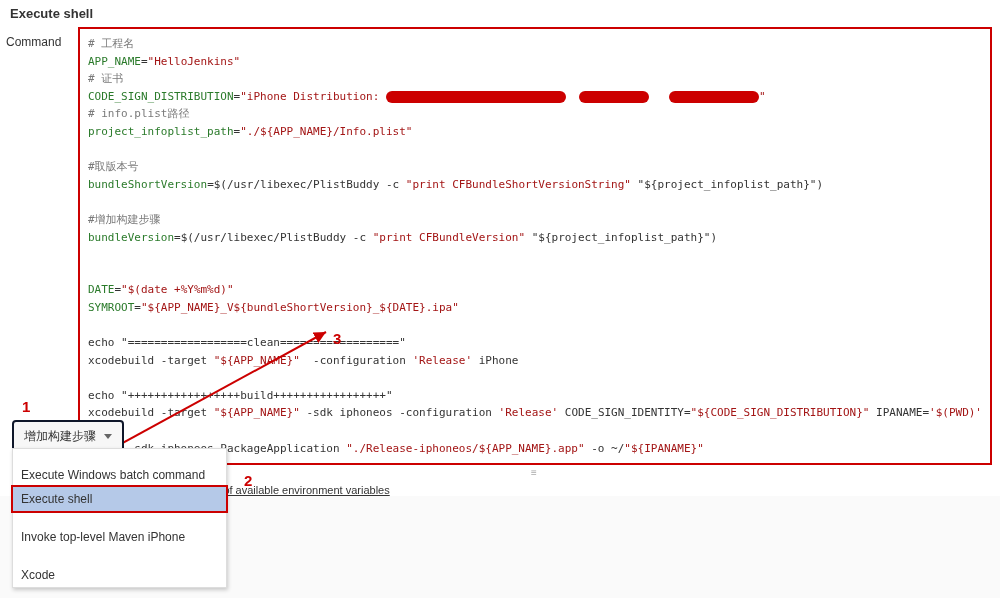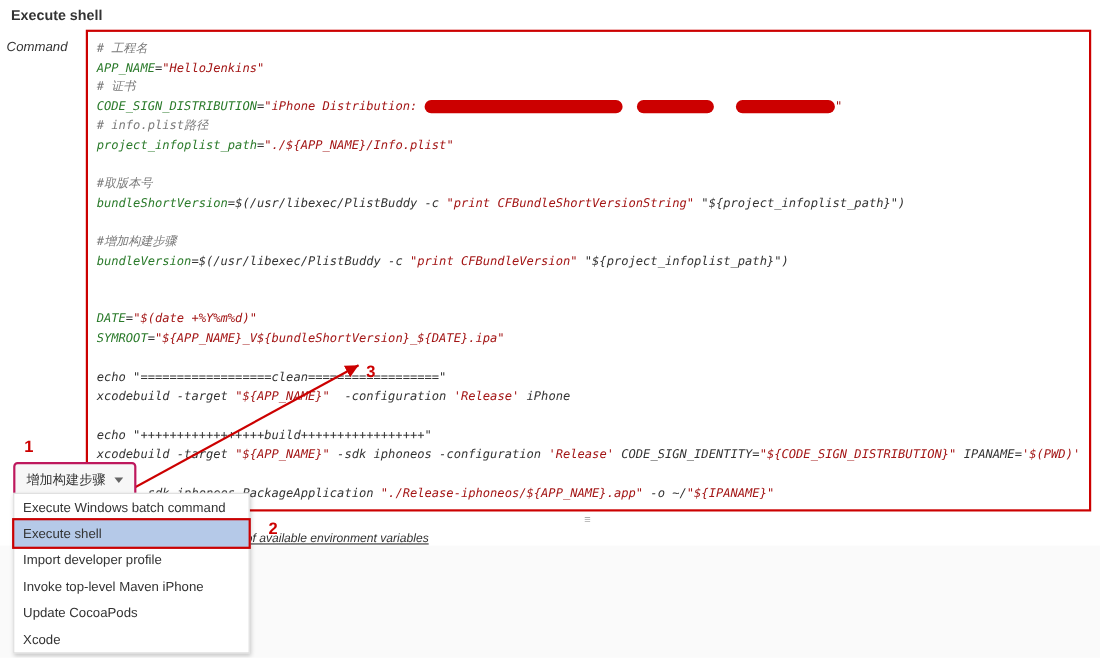--- a/index.html
+++ b/index.html
@@ -1,42 +1,42 @@
 <!DOCTYPE html>
 <html><head>
 <meta charset="utf-8">
 <style>
 * { box-sizing: border-box; }
 body { margin: 0; padding: 0; width: 1000px; height: 598px; font-family: Helvetica, Arial, sans-serif; font-size: 12px; background: #fafafa; color: #333; overflow: hidden; position: relative; }
 
 .panel { background: #fff; }
 .section-title { font-weight: bold; font-size: 13px; padding: 6px 10px; color: #333; }
 
-.row { display: flex; align-items: flex-start; font-style: italic; }
+.row { display: flex; align-items: flex-start; }
 .label-col { width: 80px; padding: 8px 4px 0 6px; color: #333; font-size: 12px; }
 .content-col { flex: 1; padding-right: 8px; }
 
 .code-box { border: 2px solid #c00; background: #fff; padding: 6px 8px; font-family: Monaco, Menlo, Consolas, monospace; font-size: 11px; line-height: 1.6; white-space: pre; overflow: hidden; position: relative; }
 .l-comment { color: #7a7a7a; }
 .l-var { color: #2a7a2a; }
 .l-asn { color: #333; }
 .l-str { color: #a31515; }
 .l-cmd { color: #333; }
 
 .redbar { display:inline-block; background:#c00; height:12px; vertical-align: middle; border-radius: 6px; }
 
 .env-link { margin: 6px 0 0 88px; font-size: 11px; color: #555; }
 .env-link a { color: #333; text-decoration: underline; }
 
 .add-step-wrap { position: absolute; left: 12px; top: 420px; }
-.add-step-btn { border: 2px solid #be185d; border-radius: 4px; background: #f7f7f7; padding: 6px 10px; font-size: 12px; display: inline-flex; align-items: center; gap: 8px; color: #333; }
+.add-step-btn { border: 2px solid #0f172a; border-radius: 4px; background: #f7f7f7; padding: 6px 10px; font-size: 12px; display: inline-flex; align-items: center; gap: 8px; color: #333; }
 .add-step-btn .arrow { width: 0; height: 0; border-left: 4px solid transparent; border-right: 4px solid transparent; border-top: 5px solid #666; }
 
 .dropdown { position: absolute; left: 12px; top: 448px; width: 215px; background: #fff; border: 1px solid #ddd; box-shadow: 1px 2px 4px rgba(0,0,0,0.2); }
-.dropdown .item { padding: 5px 8px; font-size: 12px; color: #333; cursor: pointer; }
+.dropdown .item { padding: 5px 8px; font-size: 12px; color: #333; cursor: pointer; margin-top: 14px; }
 .dropdown .item.highlight { background: #b5c9e8; border: 2px solid #c00; margin: -2px; }
 
 .call1 { position:absolute; left: 22px; top: 398px; color:#c00; font-size: 15px; font-weight: bold; }
 .call2 { position:absolute; left: 244px; top: 472px; color:#c00; font-size: 15px; font-weight: bold; }
 .call3 { position:absolute; left: 333px; top: 330px; color:#c00; font-size: 15px; font-weight: bold; }
 
 .arrow-svg { position:absolute; left: 56px; top: 324px; width: 290px; height: 150px; pointer-events:none; }
 
 .resize-grip { margin: 2px auto 0 auto; width: 40px; color: #aaa; font-size: 10px; letter-spacing: 2px; text-align:center; }
 </style>
@@ -95,17 +95,15 @@
 <div class="add-step-wrap">
   <div class="add-step-btn">
     <span>增加构建步骤</span>
     <span class="arrow"></span>
   </div>
 </div>
 
 <div class="dropdown" id="dropdown">
     <div class="item">Execute Windows batch command</div>
     <div class="item highlight">Execute shell</div>
-    <div class="item">Import developer profile</div>
     <div class="item">Invoke top-level Maven iPhone</div>
-    <div class="item">Update CocoaPods</div>
     <div class="item">Xcode</div>
   </div>
 
 </body></html>

